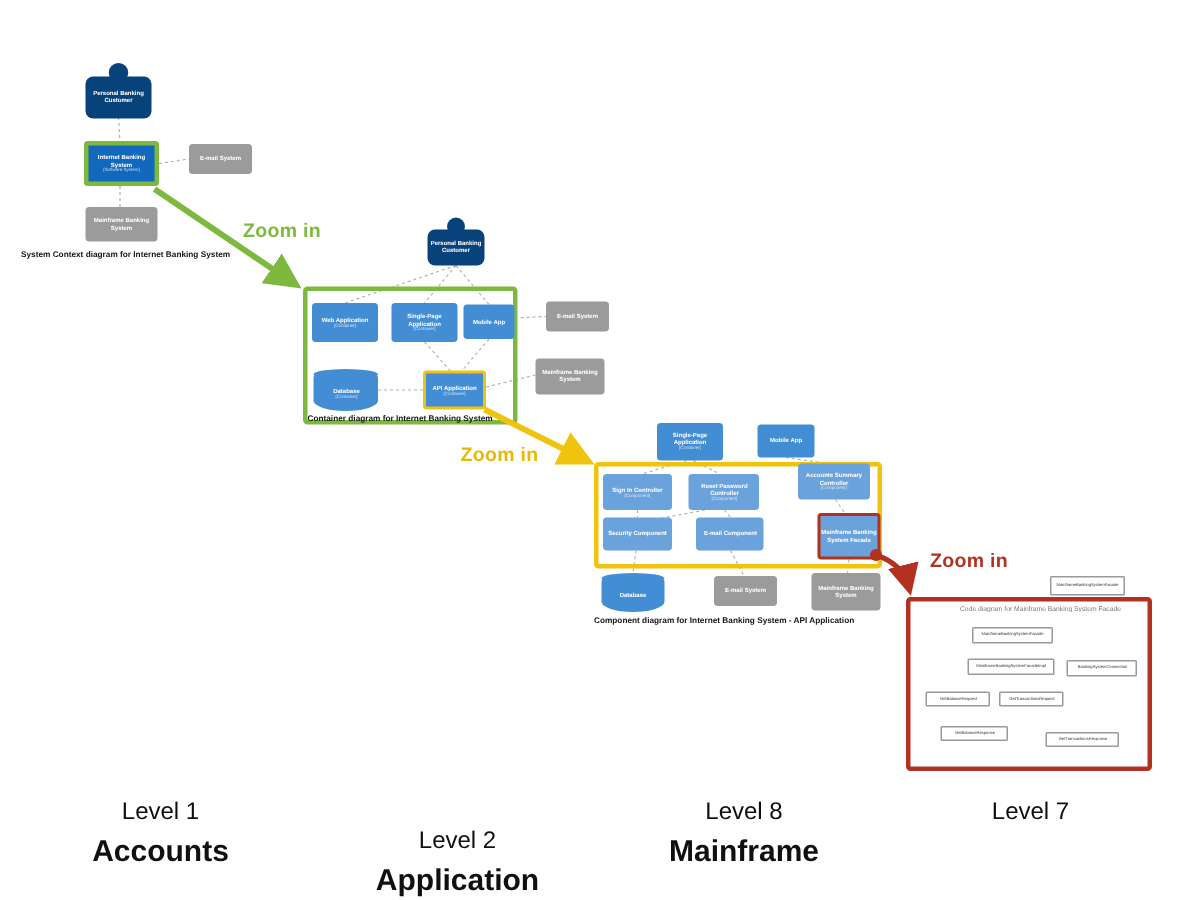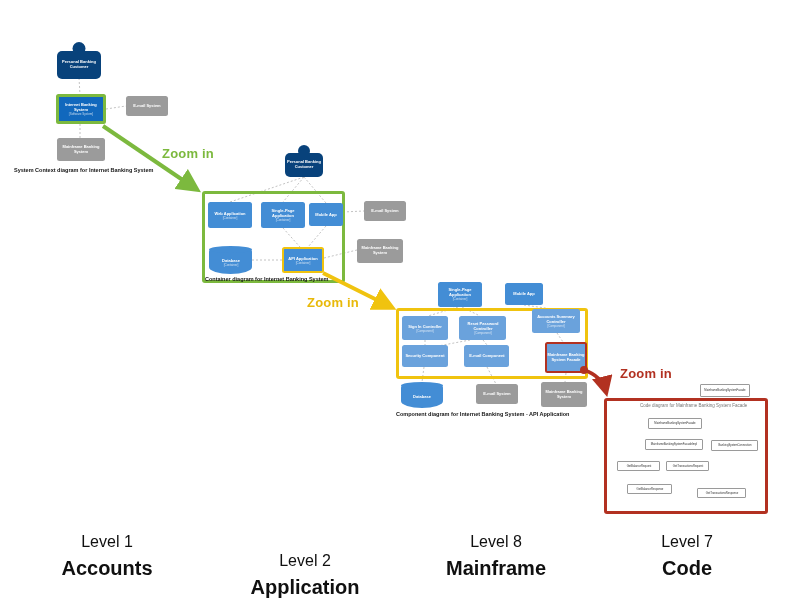--- a/index.html
+++ b/index.html
@@ -322,16 +322,15 @@
   <div class="fcol" style="left:220px;top:533px;margin-top:19px;">
     <div class="lvl">Level 2</div>
     <div class="ttl">Application</div>
   </div>
   <div class="fcol" style="left:411px;top:533px;">
     <div class="lvl">Level 8</div>
     <div class="ttl">Mainframe</div>
   </div>
   <div class="fcol" style="left:602px;top:533px;">
     <div class="lvl">Level 7</div>
-    <div class="ttl">Code</div>
   </div>
 
 </div>
 
 </body></html>

